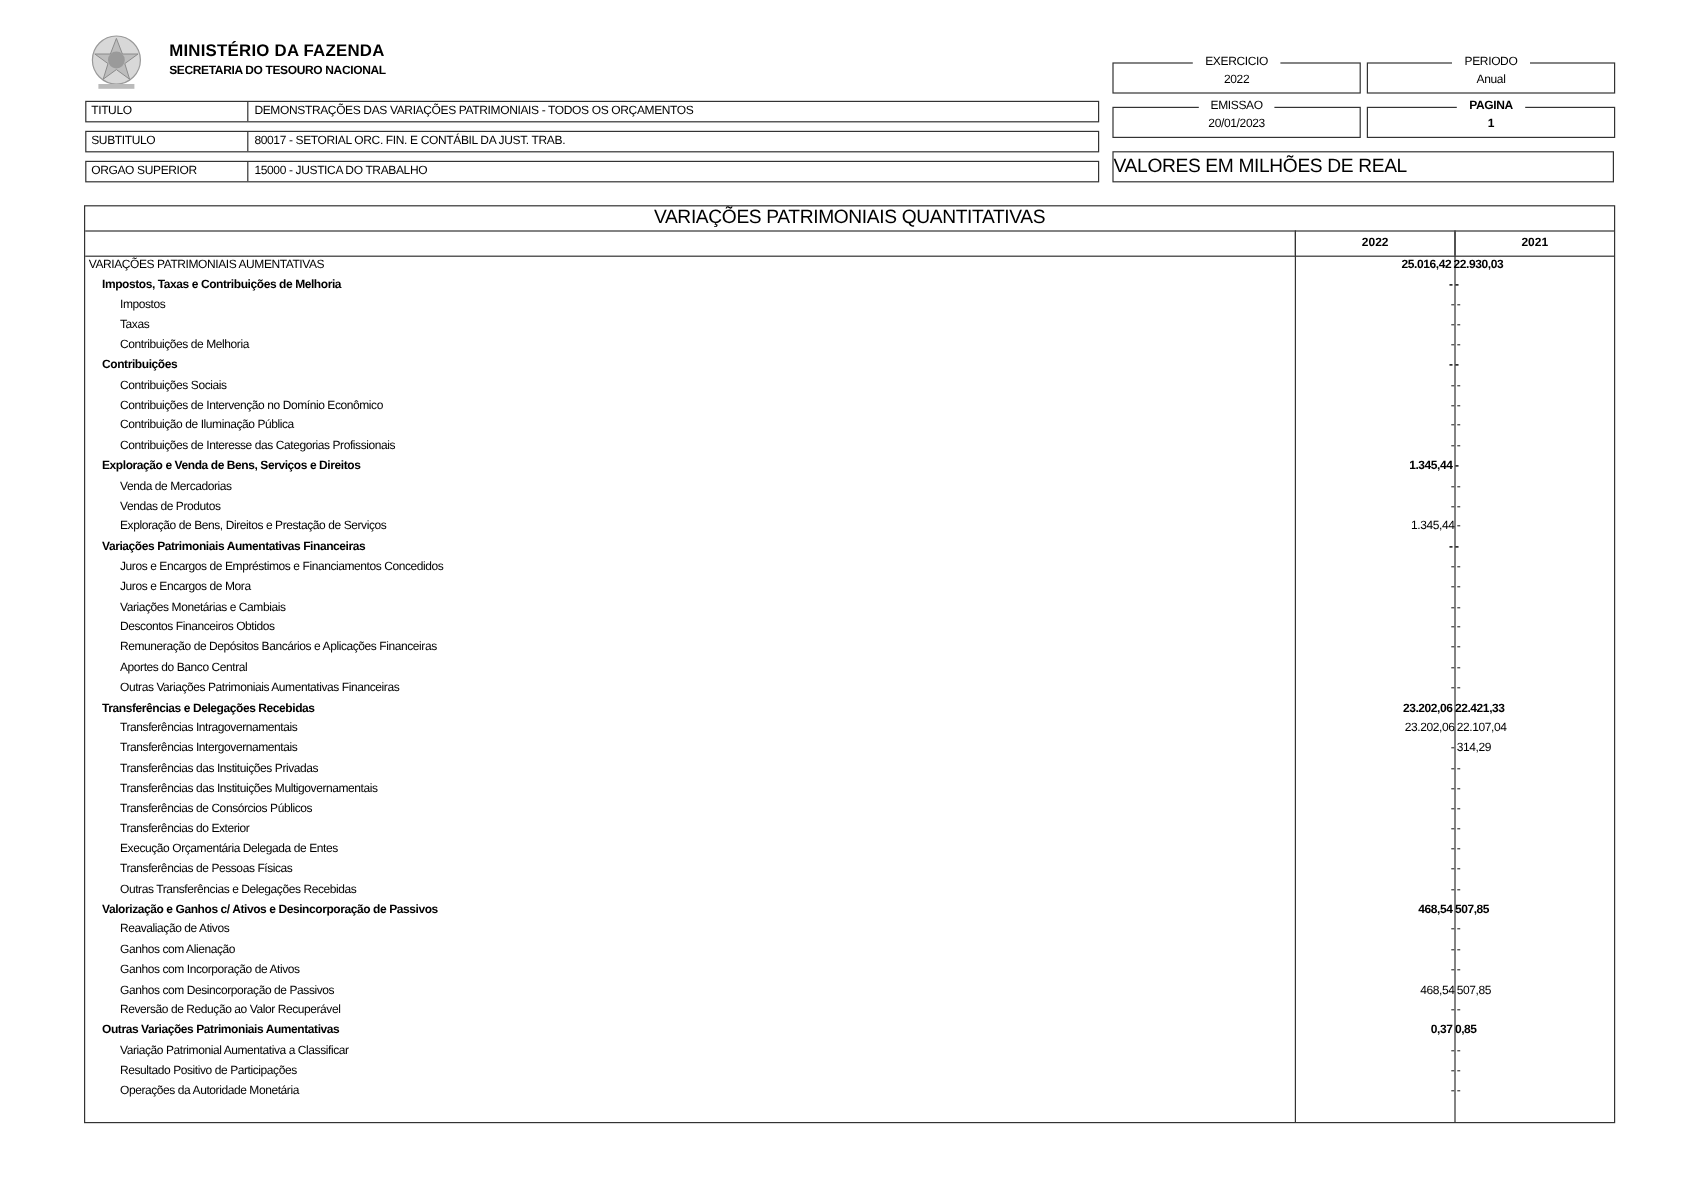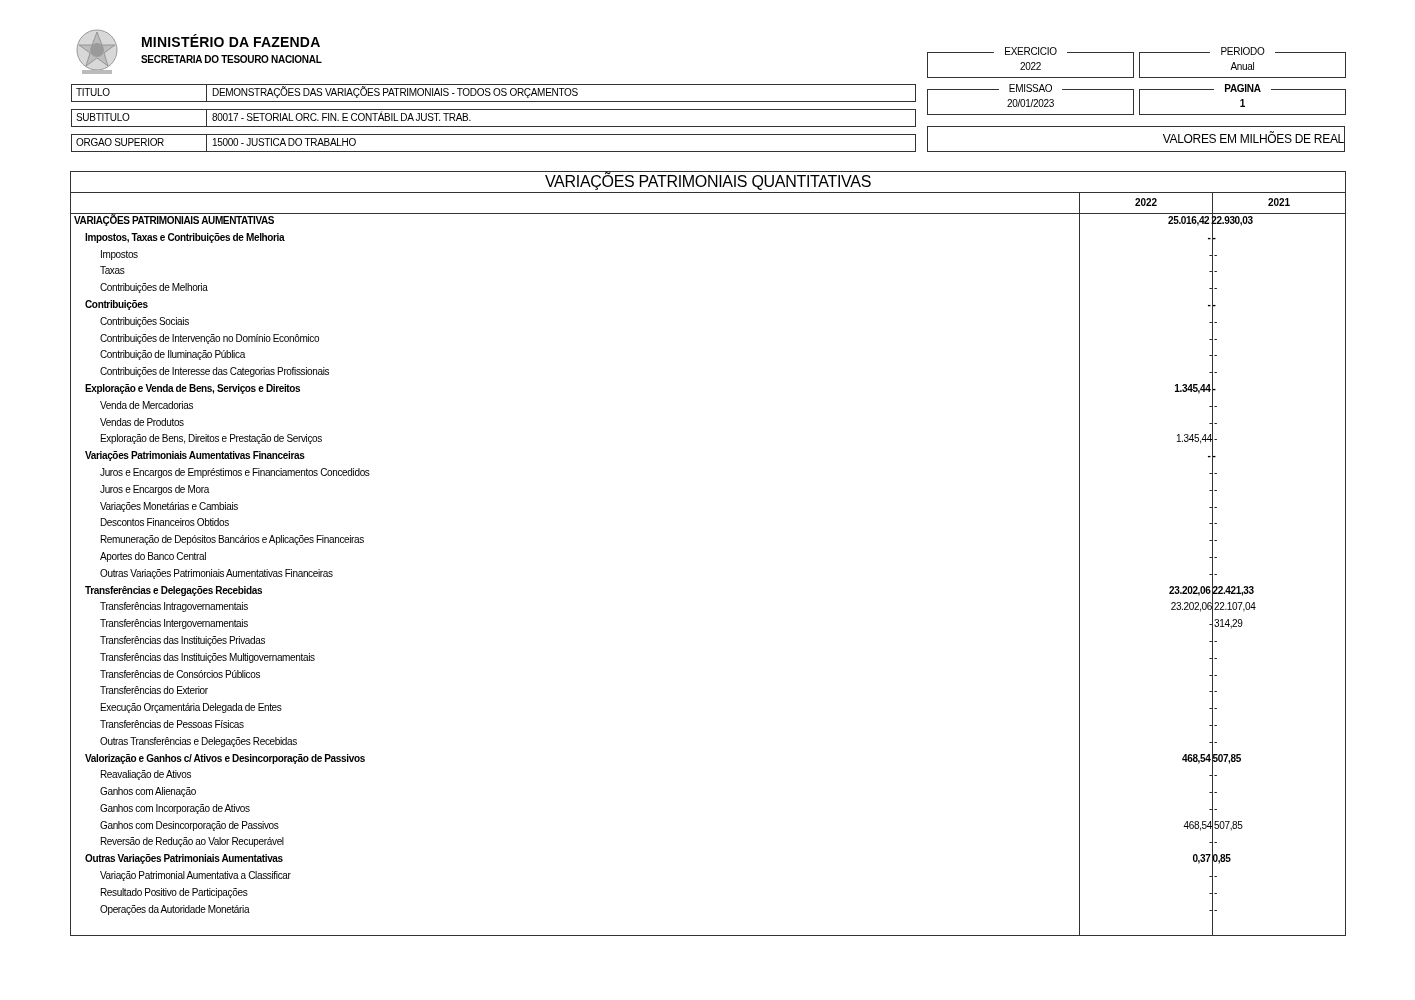--- a/index.html
+++ b/index.html
@@ -8,34 +8,34 @@
   .logo { left:70px; top:26px; width:54px; height:52px; }
   .ministry { left:141px; top:34px; font-size:14px; font-weight:bold; letter-spacing:0.2px; }
   .secretaria { left:141px; top:54px; font-size:10px; font-weight:bold; letter-spacing:-0.3px; }
   .inforow { left:71px; width:843px; height:16px; border:1px solid #333; display:flex; font-size:10px; letter-spacing:-0.3px; }
   .inforow .lbl { width:130px; border-right:1px solid #333; padding-left:4px; line-height:16px; }
   .inforow .val { padding-left:5px; line-height:16px; }
   .fbox { border:1px solid #333; height:24px; text-align:center; font-size:10px; letter-spacing:-0.3px; }
   .fbox .legend { position:absolute; top:-7px; left:0; right:0; text-align:center; }
   .fbox .legend span { background:#fff; padding:0 10px; }
   .fbox .fval { position:absolute; top:8px; left:0; right:0; text-align:center; }
-  .valores { left:927px; top:126px; width:416px; height:24px; border:1px solid #333; font-size:12px; text-align:right; line-height:24px; letter-spacing:-0.3px; }
+  .valores { left:927px; top:126px; width:416px; height:24px; border:1px solid #333; font-size:16px; text-align:left; line-height:24px; letter-spacing:-0.3px; }
   .table { left:70px; top:171px; width:1274px; height:763px; border:1px solid #333; }
   .thead1 { height:20px; border-bottom:1px solid #333; text-align:center; font-size:16px; line-height:20px; letter-spacing:-0.3px; }
   .thead2 { height:20px; border-bottom:1px solid #333; display:flex; font-size:10px; font-weight:bold; line-height:20px; }
   .c1 { width:1008px; border-right:1px solid #333; }
   .c2 { width:132px; border-right:1px solid #333; text-align:center; }
   .c3 { width:132px; text-align:center; }
   .colline { position:absolute; top:20px; bottom:0; width:1px; background:#333; }
   .rows { position:absolute; top:41px; left:0; right:0; }
   .row { display:flex; height:16.8px; font-size:10px; letter-spacing:-0.35px; line-height:16.8px; }
   .row .d { width:1008px; white-space:nowrap; overflow:hidden; }
   .row .v1 { width:132px; text-align:right; padding-right:2px; box-sizing:border-box; }
   .row .v2 { width:134px; text-align:left; padding-right:2px; box-sizing:border-box; }
-  .lvl0 .d { padding-left:3px; font-weight:bold; }
+  .lvl0 .d { padding-left:3px; font-weight:normal; }
   .lvl1 .d { padding-left:14px; font-weight:bold; }
   .lvl2 .d { padding-left:29px; }
   .lvl0 .v1, .lvl0 .v2, .lvl1 .v1, .lvl1 .v2 { font-weight:bold; }
 </style>
 </head>
 <body>
 
 <div class="abs logo">
   <svg width="54" height="52" viewBox="0 0 54 52">
     <circle cx="27" cy="24" r="20" fill="#d8d8d8" stroke="#999" stroke-width="1"></circle>

